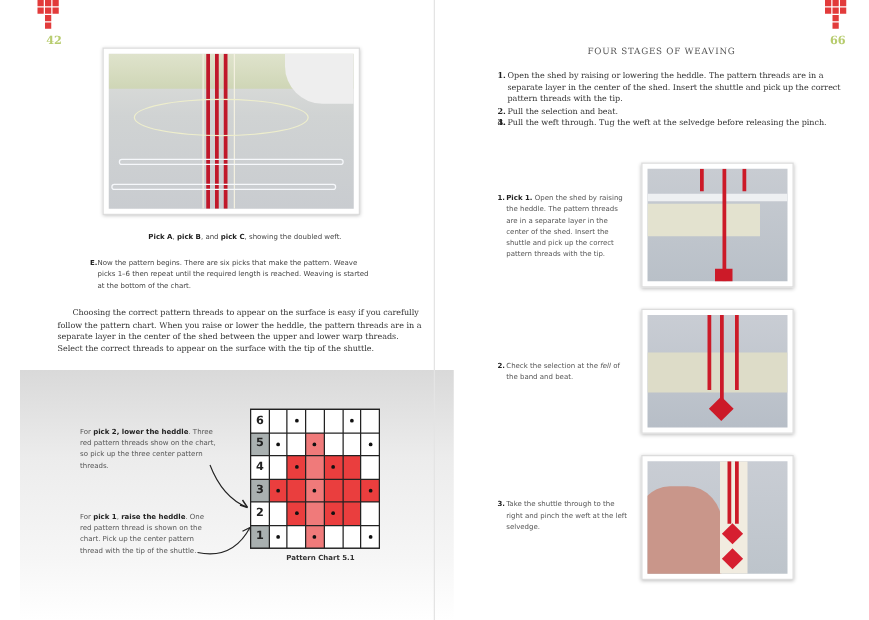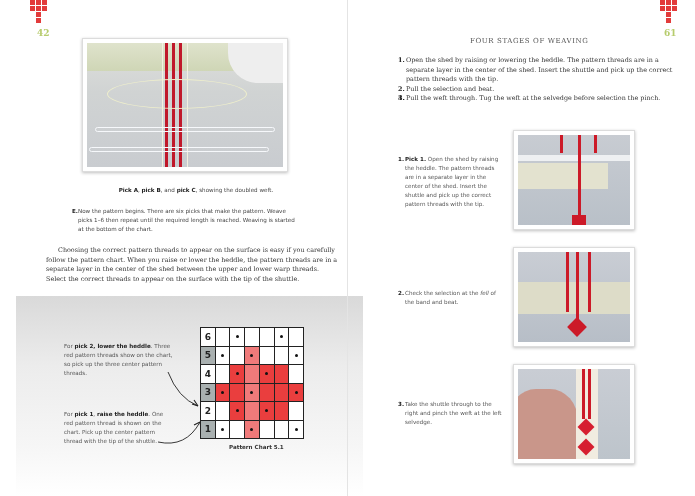--- a/index.html
+++ b/index.html
@@ -198,29 +198,29 @@
 <div class="ornament" style="left:660px;">
   <div class="sq" style="left:0;top:0;"></div>
     <div class="sq" style="left:6px;top:0;"></div>
     <div class="sq" style="left:12px;top:0;"></div>
   <div class="sq" style="left:0;top:6px;"></div>
     <div class="sq" style="left:6px;top:6px;"></div>
     <div class="sq" style="left:12px;top:6px;"></div>
   <div class="sq" style="left:6px;top:12px;"></div>
     <div class="sq" style="left:6px;top:18px;"></div>
 </div>
-<div class="folio" style="left:664px;">61</div>
+<div class="folio" style="left:664px;">66</div>
 
 <div class="title-caps" style="left:470px;top:37px;">FOUR STAGES OF WEAVING</div>
 
 <ol class="stages">
   <li><span class="num">1.</span><span>Open the shed by raising or lowering the heddle. The pattern threads are in a separate layer in the center of the shed. Insert the shuttle and pick up the correct pattern threads with the tip.</span></li>
   <li><span class="num">2.</span><span>Pull the selection and beat.</span></li>
   <li><span class="num">3.</span></li>
-  <li><span class="num">4.</span><span>Pull the weft through. Tug the weft at the selvedge before selection the pinch.</span></li>
+  <li><span class="num">4.</span><span>Pull the weft through. Tug the weft at the selvedge before releasing the pinch.</span></li>
 </ol>
 
 <div class="step" style="top:155px;padding-left:7px;">
   <span class="num" style="position:absolute;left:0;">1.</span>
   <b>Pick 1.</b><span> Open the shed by raising the heddle. The pattern threads are in a separate layer in the center of the shed. Insert the shuttle and pick up the correct pattern threads with the tip.</span>
 </div>
 <div class="step" style="top:289px;padding-left:7px;">
   <span class="num" style="position:absolute;left:0;">2.</span>
   <span>Check the selection at the </span><i>fell</i><span> of the band and beat.</span>
 </div>

